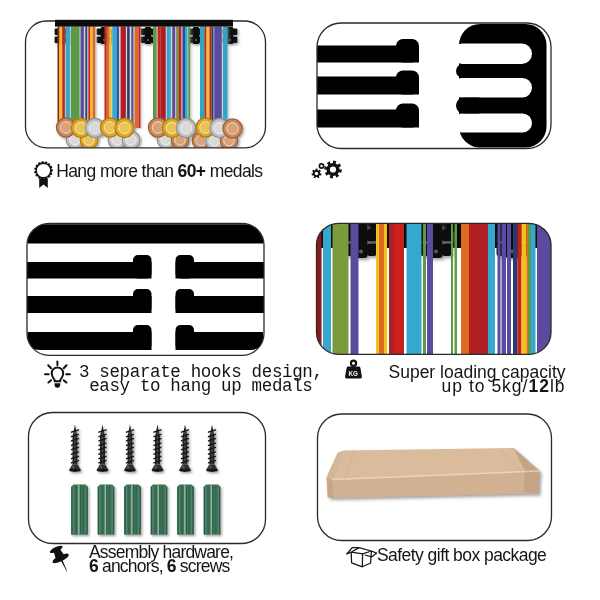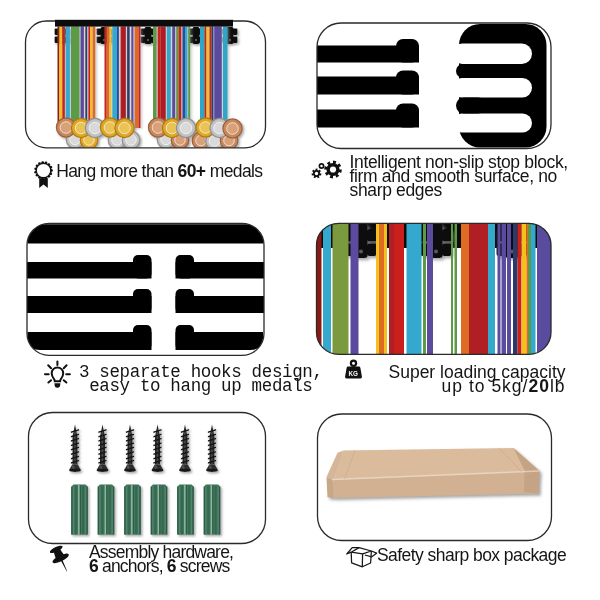--- a/index.html
+++ b/index.html
@@ -438,18 +438,17 @@
         <path d="M59.1,560 l1.8,0 -0.7,13 -0.4,0 Z"></path>
       </g>
       <g stroke="#161616" fill="none" stroke-width="1.25" stroke-linejoin="round">
         <path d="M351.2,552.2 L359,547.6 L371.4,551 L362.6,553.8 Z"></path>
         <path d="M351.2,552.2 L351.6,562.8 L362.3,566.8 L362.6,553.8 M371.4,551 L370.6,563 L362.3,566.8"></path>
         <path d="M351.2,552.2 L346.8,554 L352.2,547.6 L359,547.6"></path>
         <path d="M371.4,551 L376.6,553.2 L371.8,556.8 L364.8,555"></path>
       </g>
 </svg>
 <div class="cap" style="left:56.2px;top:164px;letter-spacing:-0.6px;">Hang more than <b>60+</b> medals</div>
-    <div class="cap" style="left:349.5px;top:154.8px;">Intelligent non-slip stop block,<br>firm and smooth surface, no<br>sharp edges</div>
     <div class="cap" style="left:79px;top:364.8px;font-family:Liberation Mono, monospace;">3 separate hooks design,<br>&nbsp;easy to hang up medals</div>
-    <div class="cap" style="left:388.5px;top:364.8px;letter-spacing:0px;text-align:right;">Super loading capacity<br><span style="letter-spacing:1px;">&nbsp;up to 5kg/<b>20</b>lb</span></div>
+    <div class="cap" style="left:388.5px;top:364.8px;letter-spacing:0px;text-align:right;">Super loading capacity<br><span style="letter-spacing:1px;">&nbsp;up to 5kg/<b>12</b>lb</span></div>
     <div class="cap" style="left:89px;top:544.8px;letter-spacing:-0.8px;">Assembly hardware,<br><b>6</b> anchors, <b>6</b> screws</div>
-    <div class="cap" style="left:377px;top:548.3px;letter-spacing:-0.55px;">Safety sharp box package</div>
+    <div class="cap" style="left:377px;top:548.3px;letter-spacing:-0.55px;">Safety gift box package</div>
 </div>
 
 </body></html>

